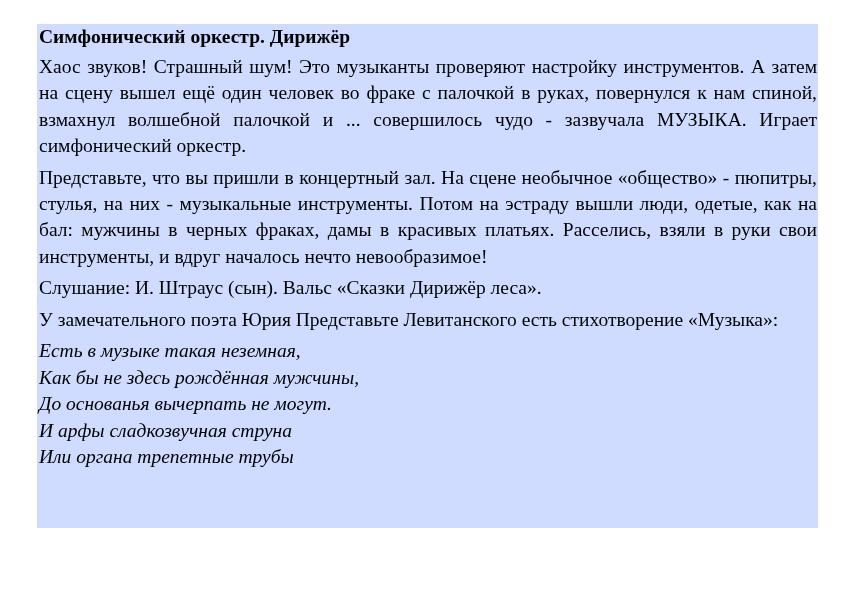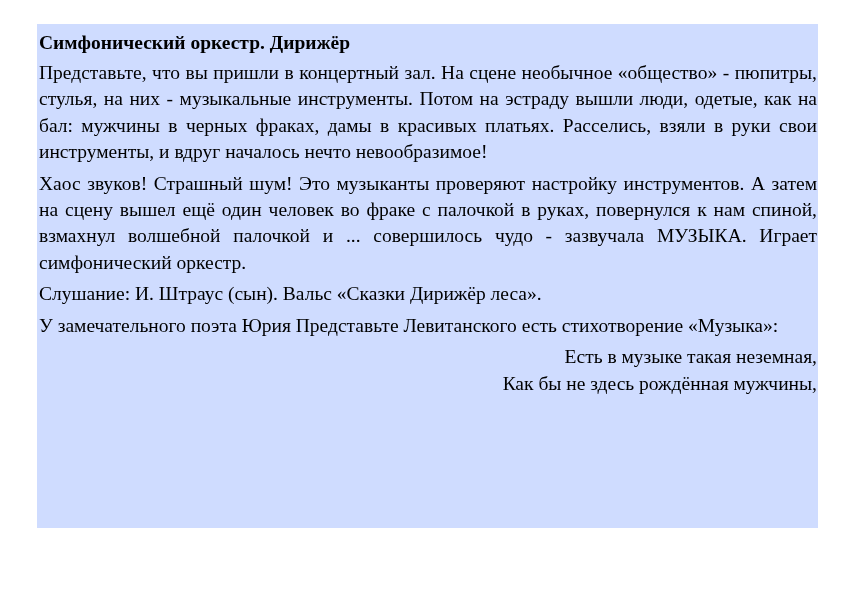--- a/index.html
+++ b/index.html
@@ -16,51 +16,54 @@
       color: #000000;
     }
     .textbox {
       position: absolute;
       left: 37px;
       top: 24px;
       width: 781px;
       height: 504px;
       background: #cfdcff;
       box-sizing: border-box;
-      padding: 6px 1px 0 2px;
+      padding: 0 1px 0 2px;
     }
     .title {
       font-weight: bold;
       font-size: 19.5px;
       line-height: 26px;
       margin: 0 0 4px 0;
     }
     .para {
       font-size: 19.5px;
       line-height: 26.4px;
       text-align: justify;
       margin: 0 0 5px 0;
     }
     .poem {
+      font-style: italic;
       font-size: 19.5px;
       line-height: 26.6px;
       margin: 0;
-      text-align: right;
     }
     .poem-line {
       display: block;
       white-space: nowrap;
     }
   </style>
 </head>
 <body>
 
 <div class="textbox">
   <div class="title">Симфонический оркестр. Дирижёр</div>
+  <p class="para">Хаос звуков! Страшный шум! Это музыканты проверяют настройку инструментов. А затем на сцену вышел ещё один человек во фраке с палочкой в руках, повернулся к нам спиной, взмахнул волшебной палочкой и ... совершилось чудо - зазвучала МУЗЫКА. Играет симфонический оркестр.</p>
   <p class="para">Представьте, что вы пришли в концертный зал. На сцене необычное «общество» - пюпитры, стулья, на них - музыкальные инструменты. Потом на эстраду вышли люди, одетые, как на бал: мужчины в черных фраках, дамы в красивых платьях. Расселись, взяли в руки свои инструменты, и вдруг началось нечто невообразимое!</p>
-  <p class="para">Хаос звуков! Страшный шум! Это музыканты проверяют настройку инструментов. А затем на сцену вышел ещё один человек во фраке с палочкой в руках, повернулся к нам спиной, взмахнул волшебной палочкой и ... совершилось чудо - зазвучала МУЗЫКА. Играет симфонический оркестр.</p>
   <p class="para">Слушание: И. Штраус (сын). Вальс «Сказки Дирижёр леса».</p>
   <p class="para">У замечательного поэта Юрия Представьте Левитанского есть стихотворение «Музыка»:</p>
   <div class="poem">
     <span class="poem-line">Есть в музыке такая неземная,</span>
     <span class="poem-line">Как бы не здесь рождённая мужчины,</span>
+    <span class="poem-line">До основанья вычерпать не могут.</span>
+    <span class="poem-line">И арфы сладкозвучная струна</span>
+    <span class="poem-line">Или органа трепетные трубы</span>
   </div>
 </div>
 
 </body></html>

